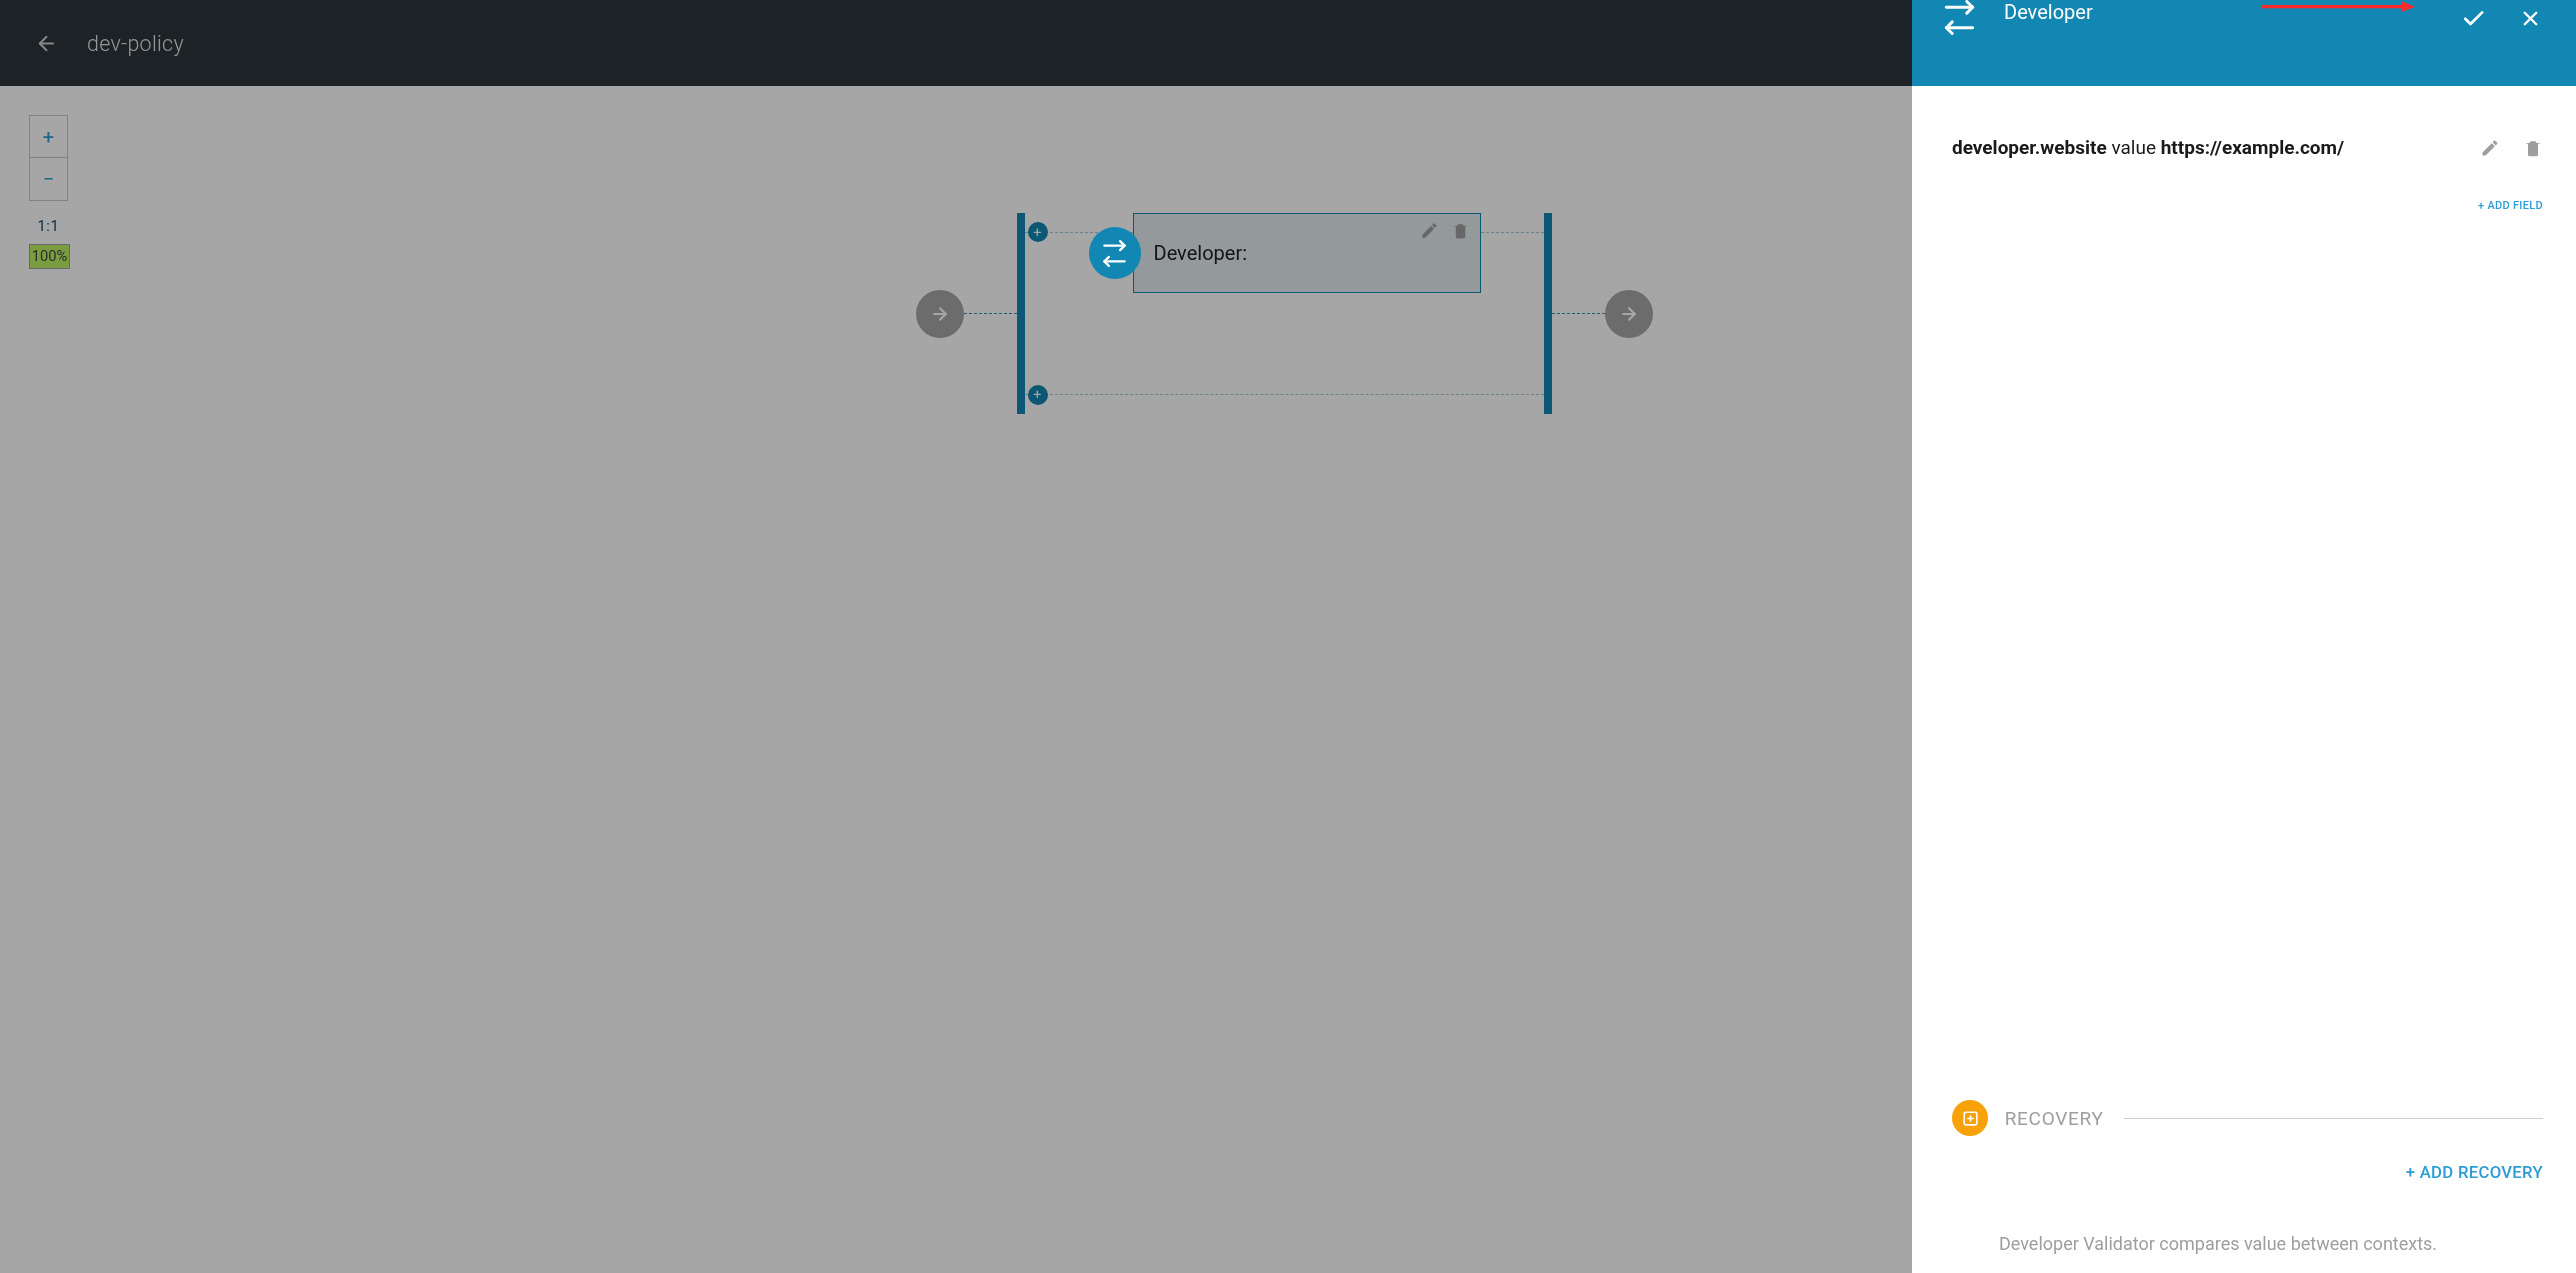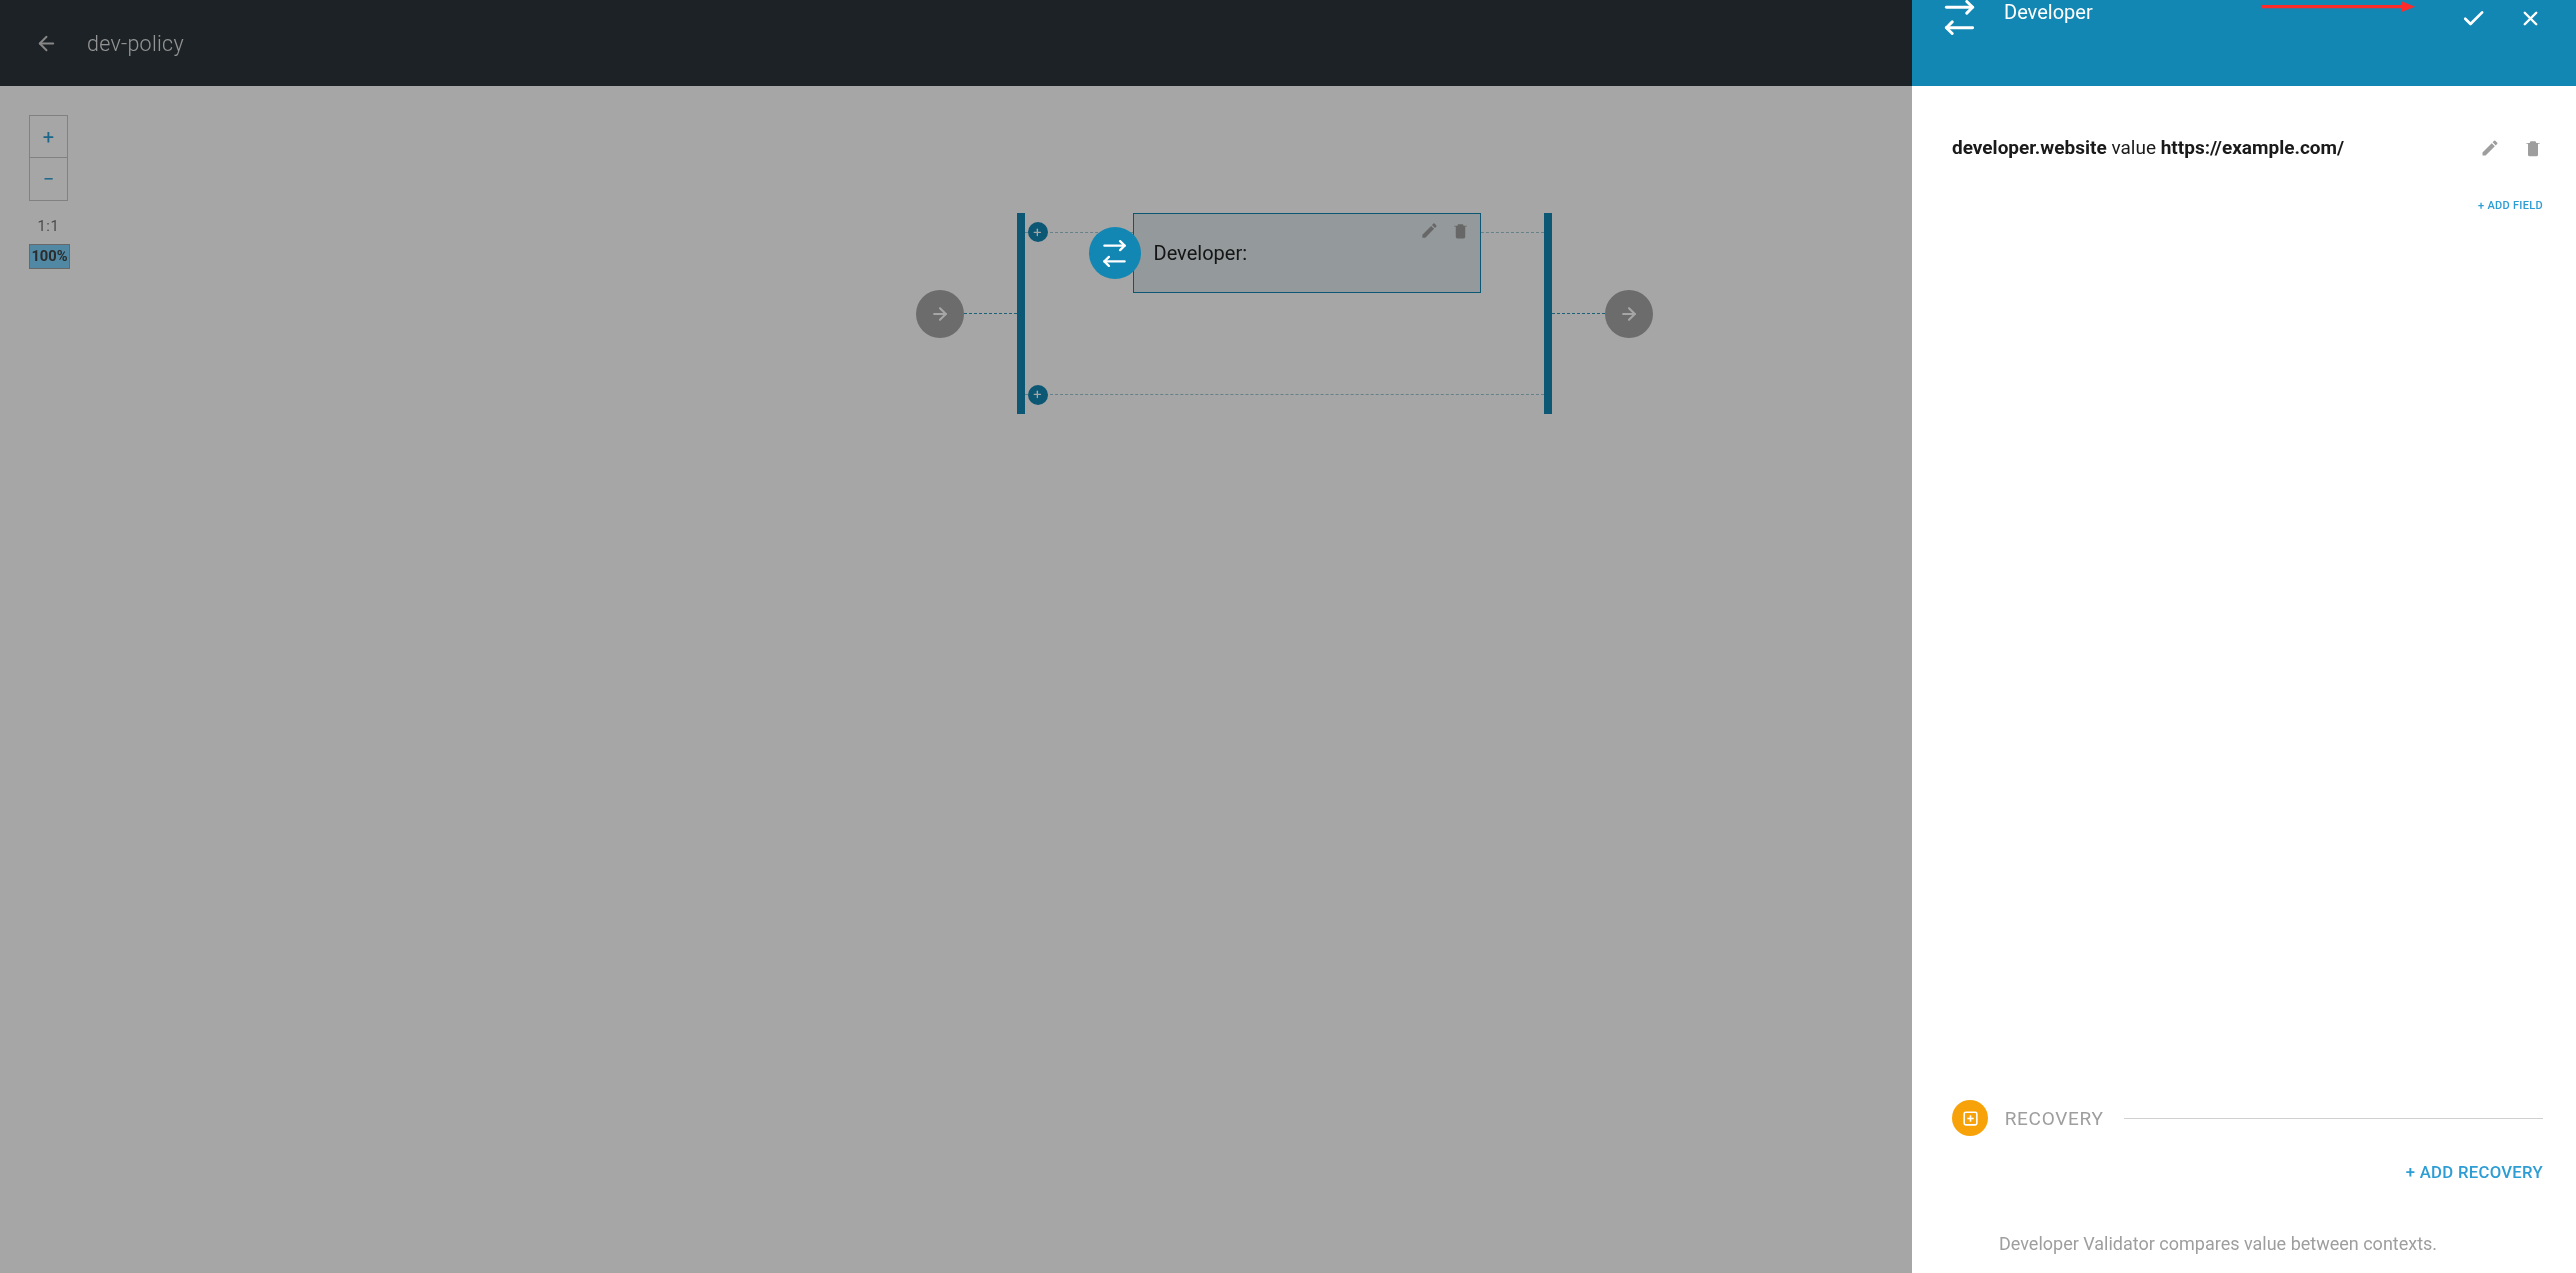--- a/index.html
+++ b/index.html
@@ -61,32 +61,31 @@
     color: #2d9dd4;
     cursor: pointer;
     background: #fff;
     font-size: 20px;
   }
   .zoom .zbtn + .zbtn { border-top: none; }
   .zoom .scale {
     margin-top: 6.7px;
     width: 39px; height: 36px;
     display: flex; align-items: center; justify-content: center;
-    color: #737373;
+    color: #0c4a6e;
     font-size: 14.7px;
     letter-spacing: 0.7px;
   }
   .zoom .pct {
     width: 41px; height: 25.4px;
     border: 0.7px solid #a0a0a0;
     display: flex; align-items: center; justify-content: center;
-    background: #7dd3fc;
+    background: #bef264;
     color: #444;
     font-size: 14.7px;
-    font-weight: bold;
   }
 
   
   .flow {
     position: absolute;
     left: 916px; top: 127px;
     display: flex;
     align-items: center;
   }
   .io-circle {

